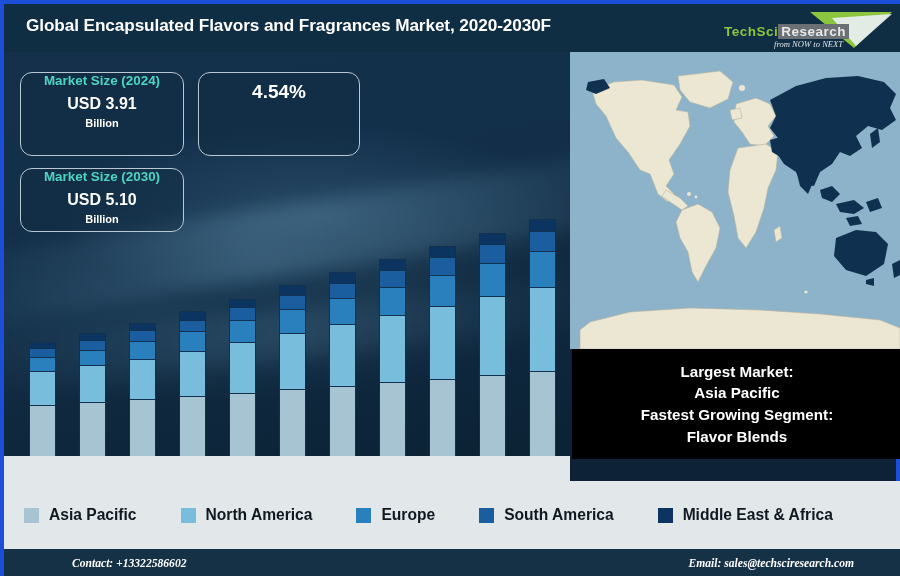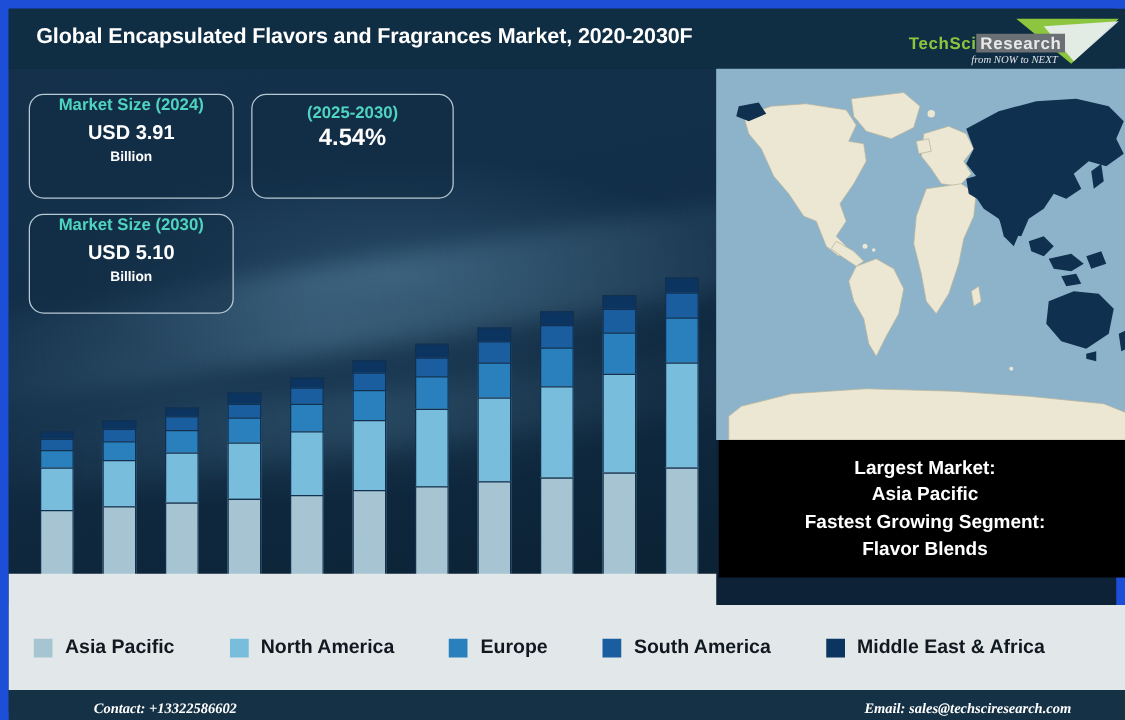--- a/index.html
+++ b/index.html
@@ -4,21 +4,21 @@
 <style>
   html,body{margin:0;padding:0;}
   body{
     width:900px;height:576px;overflow:hidden;
     font-family:"Liberation Sans", sans-serif;
     background:#0d2236;
   }
   .infographic{
     position:relative;width:900px;height:576px;
     background:#0d2236;
-    border:7px solid #1d4ed8;
+    border:4px solid #1d4ed8;
     box-sizing:border-box;
   }
 
   
   .header{
     position:absolute;left:0;top:0;width:900px;height:48px;
     background:#0f2d43;
     overflow:hidden;
   }
   .header-title{
@@ -79,21 +79,21 @@
   }
   .card-value{
     color:#ffffff;font-size:16px;font-weight:bold;margin-top:5px;line-height:1.2;
   }
   .card-unit{
     color:#ffffff;font-size:11px;font-weight:bold;margin-top:3px;
   }
   #card-size-2024{left:16px;top:20px;width:164px;height:84px;}
   #card-cagr{left:194px;top:20px;width:162px;height:84px;padding-top:6px;}
   #card-cagr .card-value{font-size:19px;margin-top:2px;}
-  #card-size-2030{left:16px;top:116px;width:164px;height:80px;}
+  #card-size-2030{left:16px;top:116px;width:164px;height:64px;}
 
   
   .plot{position:absolute;left:0;top:0;width:566px;height:429px;}
   .bar{position:absolute;width:27px;}
   .seg{
     width:100%;box-sizing:border-box;
     border:0.7px solid #123050;
     border-bottom:none;
   }
   .seg:last-child{border-bottom:0.7px solid #123050;}
@@ -179,21 +179,20 @@
     <div class="sheen"></div>
     <div class="sheen2"></div>
 
     <div class="card" id="card-size-2024">
       <div class="card-label">Market Size (2024)</div>
       <div class="card-value">USD 3.91</div>
       <div class="card-unit">Billion</div>
     </div>
 
     <div class="card" id="card-cagr">
-      <div class="card-label">(2025-2030)</div>
       <div class="card-value">4.54%</div>
     </div>
 
     <div class="card" id="card-size-2030">
       <div class="card-label">Market Size (2030)</div>
       <div class="card-value">USD 5.10</div>
       <div class="card-unit">Billion</div>
     </div>
 
     <div class="plot" id="plot-area">

